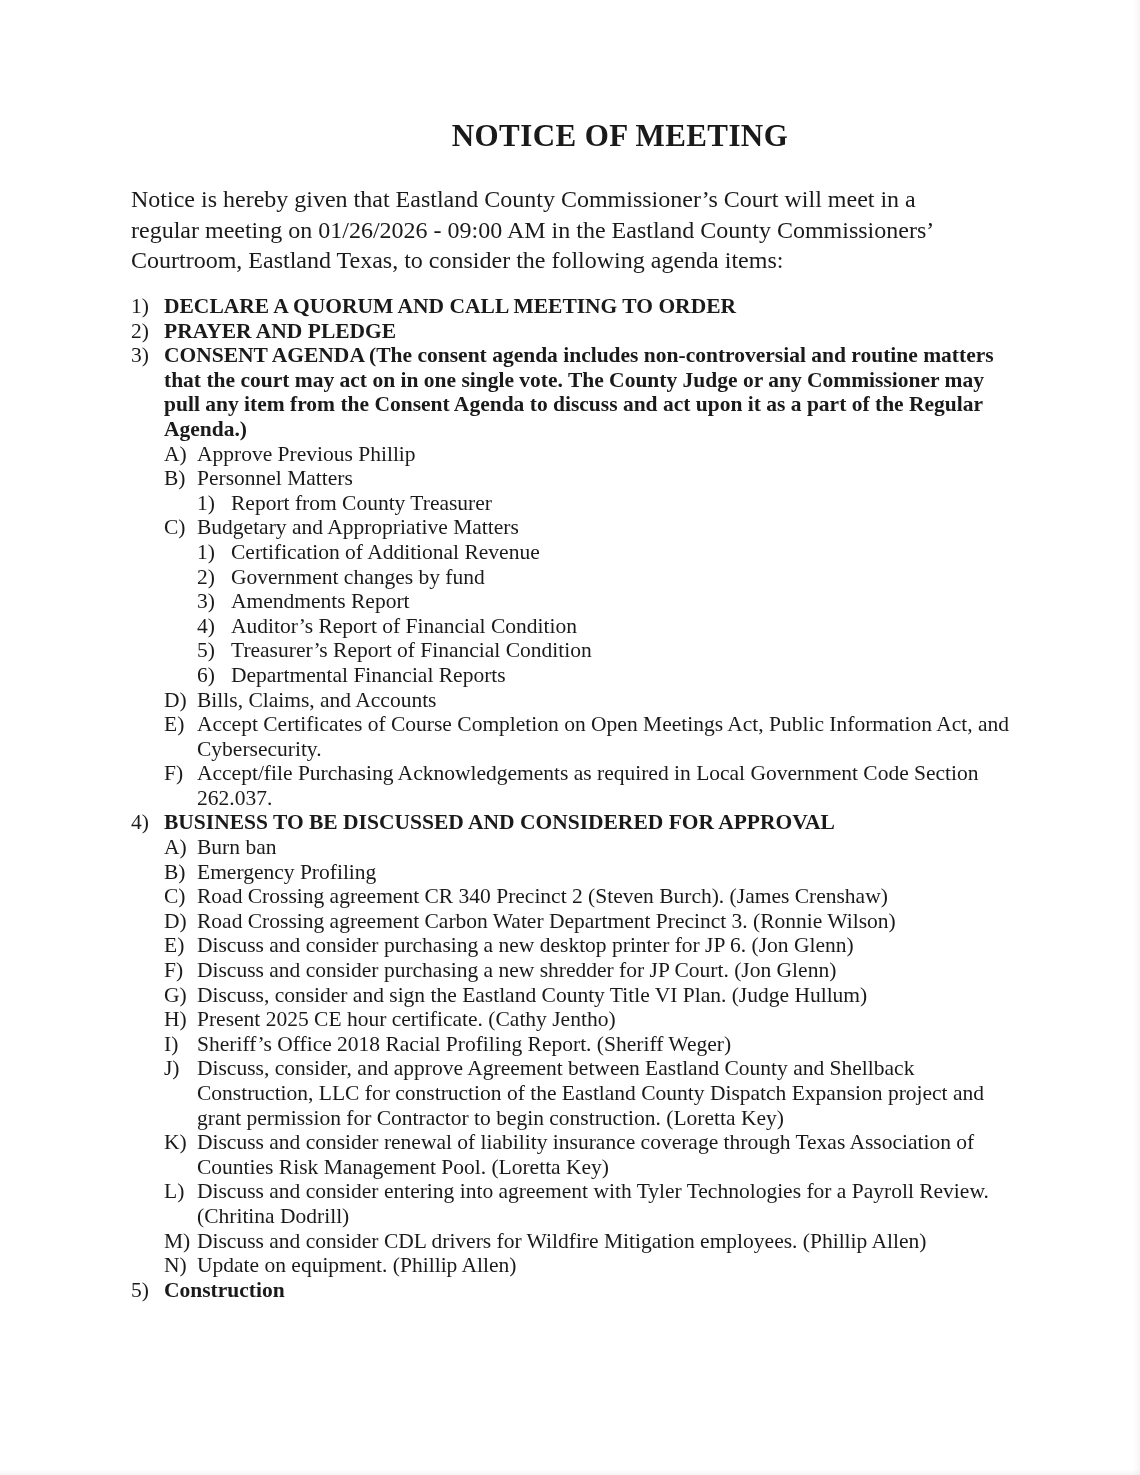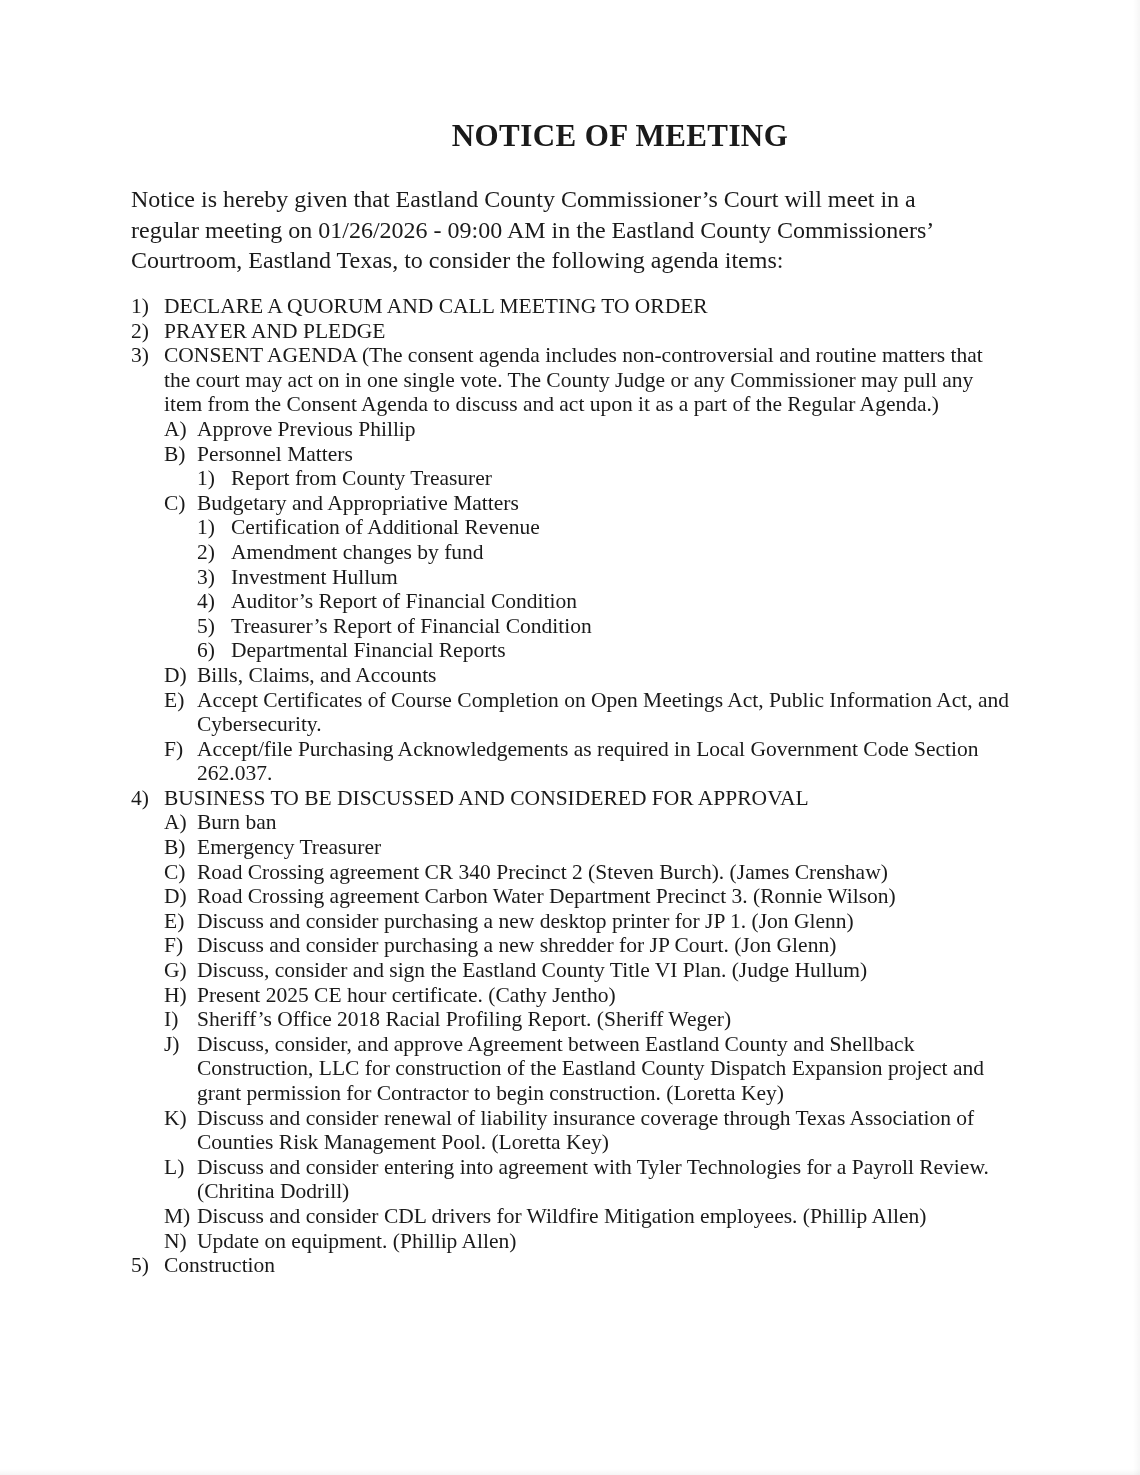--- a/index.html
+++ b/index.html
@@ -85,21 +85,21 @@
     text-align: left;
     white-space: pre;
   }
   .txt {
     flex: 1 1 auto;
   }
 
   
   .lvl1 { margin-left: 0px; }
   .lvl1 > .marker { width: 33px; }
-  .lvl1 > .txt { max-width: 852px; }
+  .lvl1 > .txt { max-width: 852px; font-weight: bold; }
 
   
   .lvl2 { margin-left: 33px; }
   .lvl2 > .marker { width: 33px; }
   .lvl2 > .txt { max-width: 818px; }
 
   
   .lvl3 { margin-left: 66px; }
   .lvl3 > .marker { width: 34px; }
   .lvl3 > .txt { max-width: 784px; }
@@ -141,25 +141,25 @@
       <div class="row lvl2">
         <span class="marker">C)</span>
         <span class="txt">Budgetary and Appropriative Matters</span>
       </div>
       <div class="row lvl3">
         <span class="marker">1)</span>
         <span class="txt">Certification of Additional Revenue</span>
       </div>
       <div class="row lvl3">
         <span class="marker">2)</span>
-        <span class="txt">Amendment changes by fund</span>
+        <span class="txt">Government changes by fund</span>
       </div>
       <div class="row lvl3">
         <span class="marker">3)</span>
-        <span class="txt">Investment Hullum</span>
+        <span class="txt">Amendments Report</span>
       </div>
       <div class="row lvl3">
         <span class="marker">4)</span>
         <span class="txt">Auditor’s Report of Financial Condition</span>
       </div>
       <div class="row lvl3">
         <span class="marker">5)</span>
         <span class="txt">Treasurer’s Report of Financial Condition</span>
       </div>
       <div class="row lvl3">
@@ -181,33 +181,33 @@
       <div class="row lvl1">
         <span class="marker">4)</span>
         <span class="txt">BUSINESS TO BE DISCUSSED AND CONSIDERED FOR APPROVAL</span>
       </div>
       <div class="row lvl2">
         <span class="marker">A)</span>
         <span class="txt">Burn ban</span>
       </div>
       <div class="row lvl2">
         <span class="marker">B)</span>
-        <span class="txt">Emergency Treasurer</span>
+        <span class="txt">Emergency Profiling</span>
       </div>
       <div class="row lvl2">
         <span class="marker">C)</span>
         <span class="txt">Road Crossing agreement CR 340 Precinct 2 (Steven Burch). (James Crenshaw)</span>
       </div>
       <div class="row lvl2">
         <span class="marker">D)</span>
         <span class="txt">Road Crossing agreement Carbon Water Department Precinct 3. (Ronnie Wilson)</span>
       </div>
       <div class="row lvl2">
         <span class="marker">E)</span>
-        <span class="txt">Discuss and consider purchasing a new desktop printer for JP 1. (Jon Glenn)</span>
+        <span class="txt">Discuss and consider purchasing a new desktop printer for JP 6. (Jon Glenn)</span>
       </div>
       <div class="row lvl2">
         <span class="marker">F)</span>
         <span class="txt">Discuss and consider purchasing a new shredder for JP Court. (Jon Glenn)</span>
       </div>
       <div class="row lvl2">
         <span class="marker">G)</span>
         <span class="txt">Discuss, consider and sign the Eastland County Title VI Plan. (Judge Hullum)</span>
       </div>
       <div class="row lvl2">

